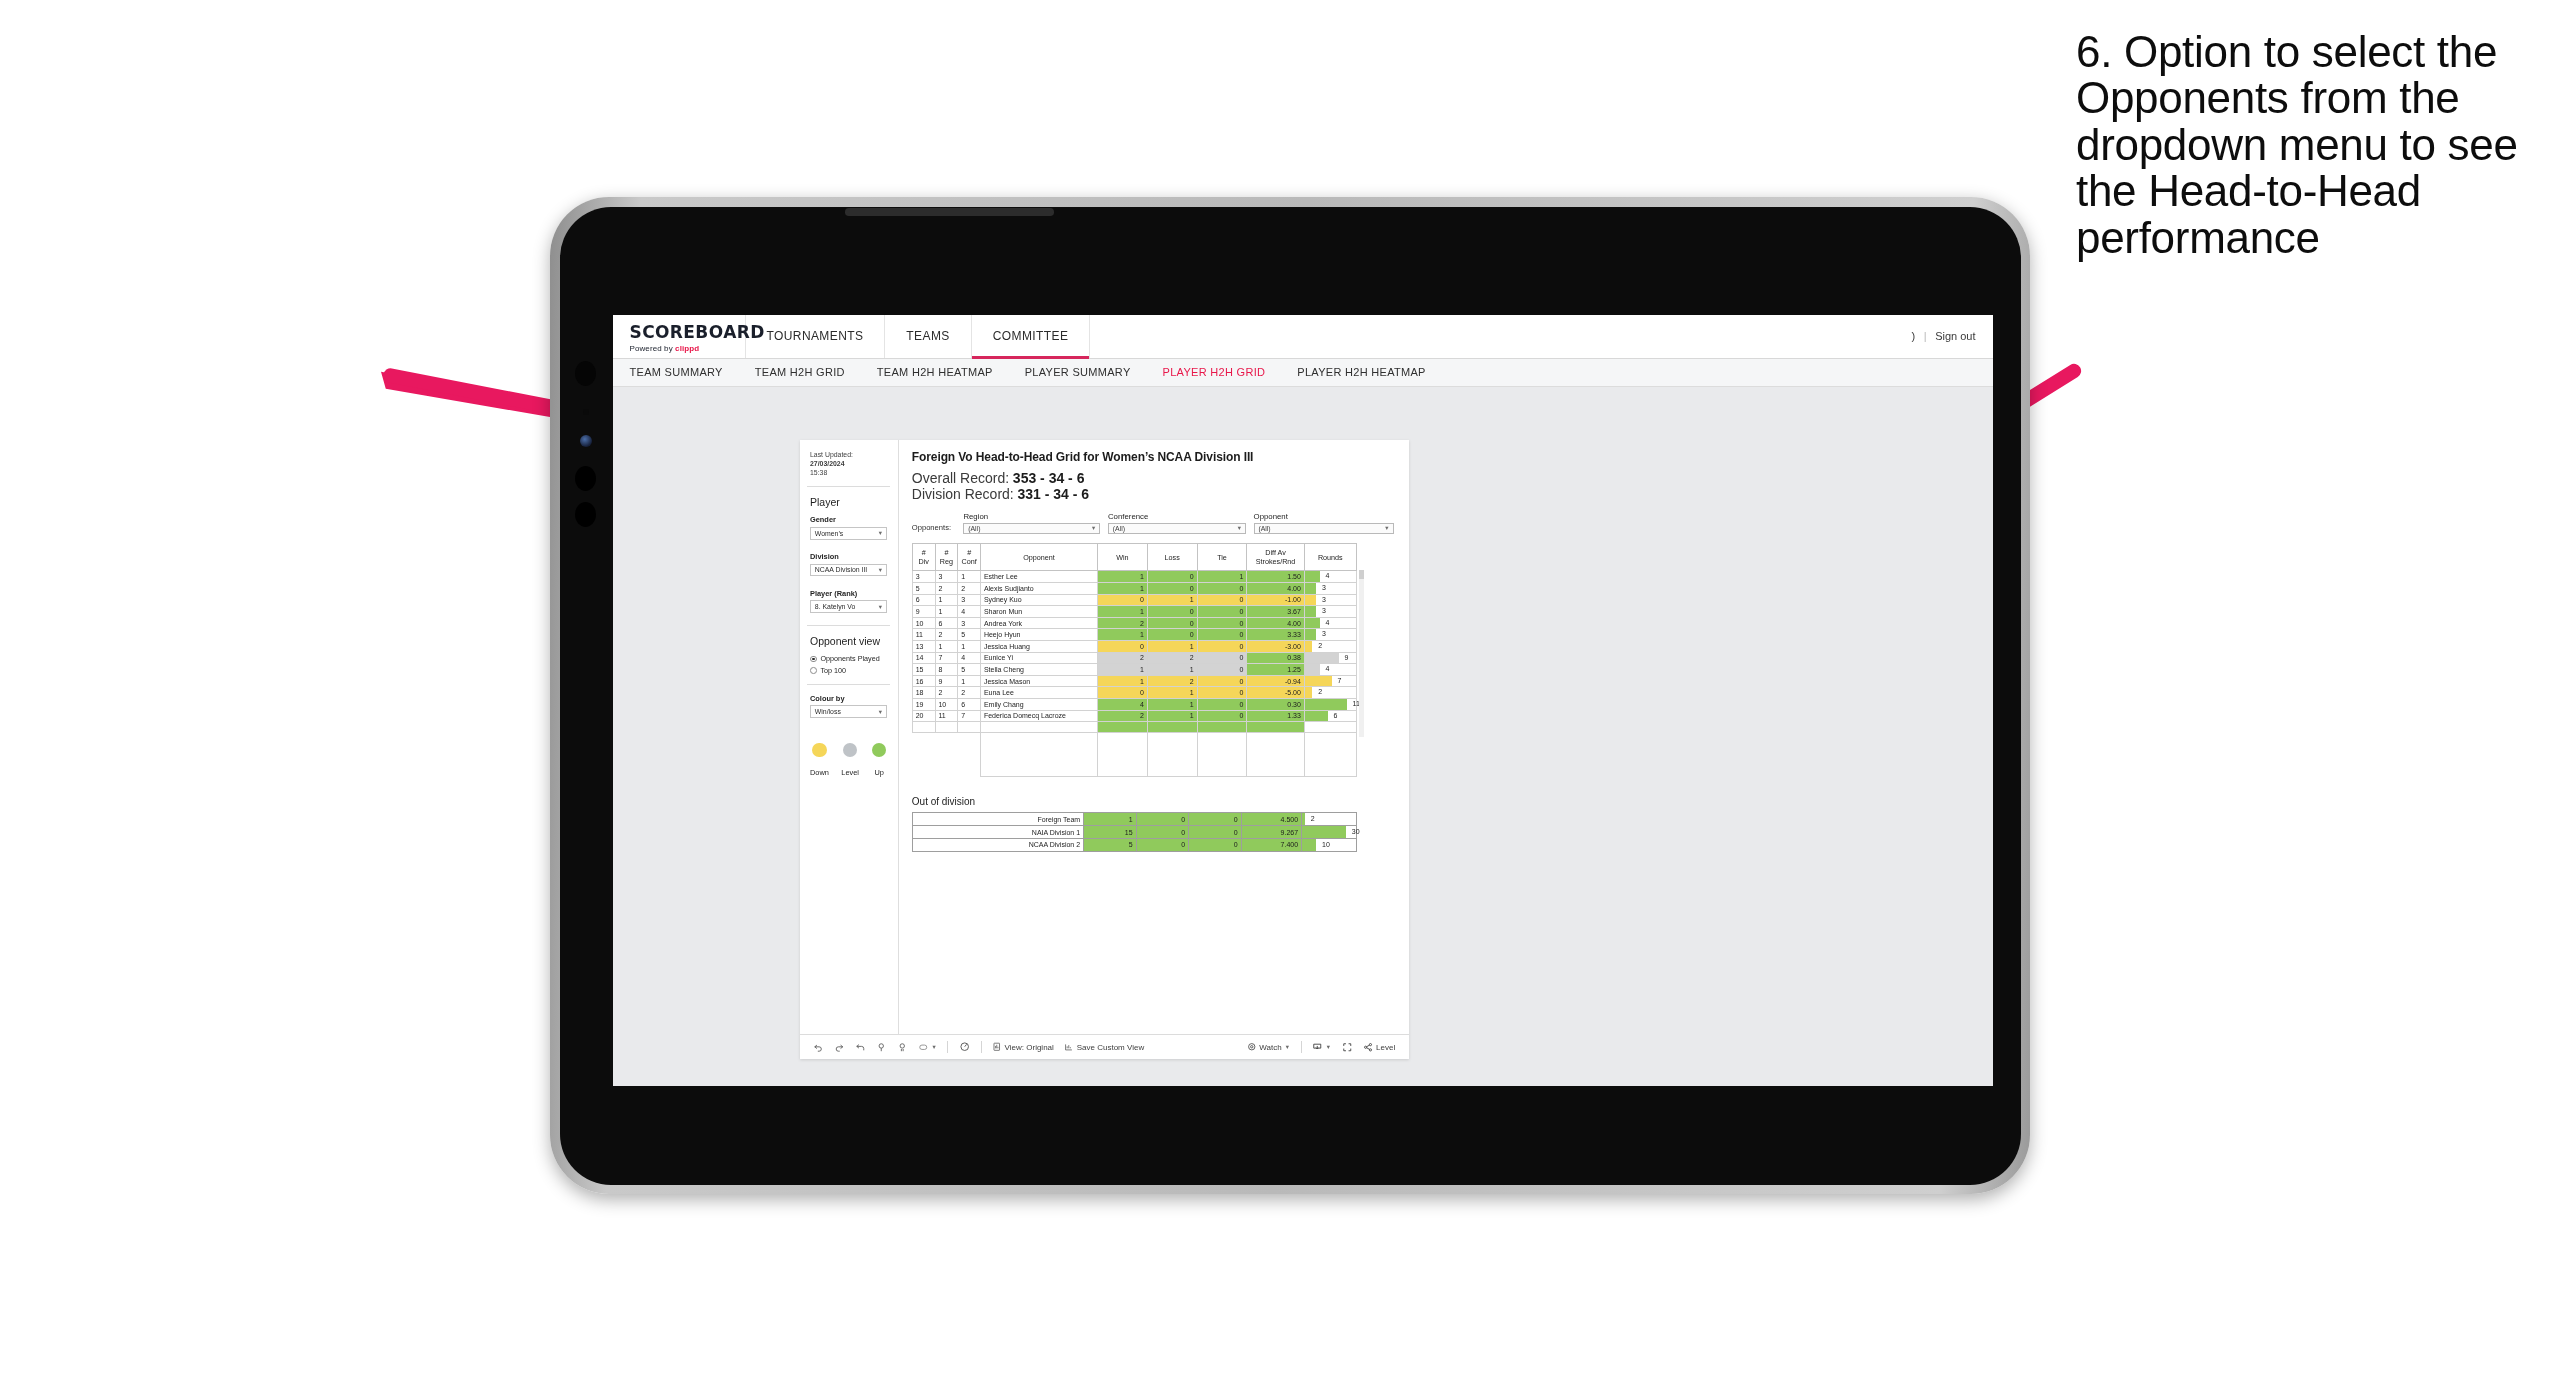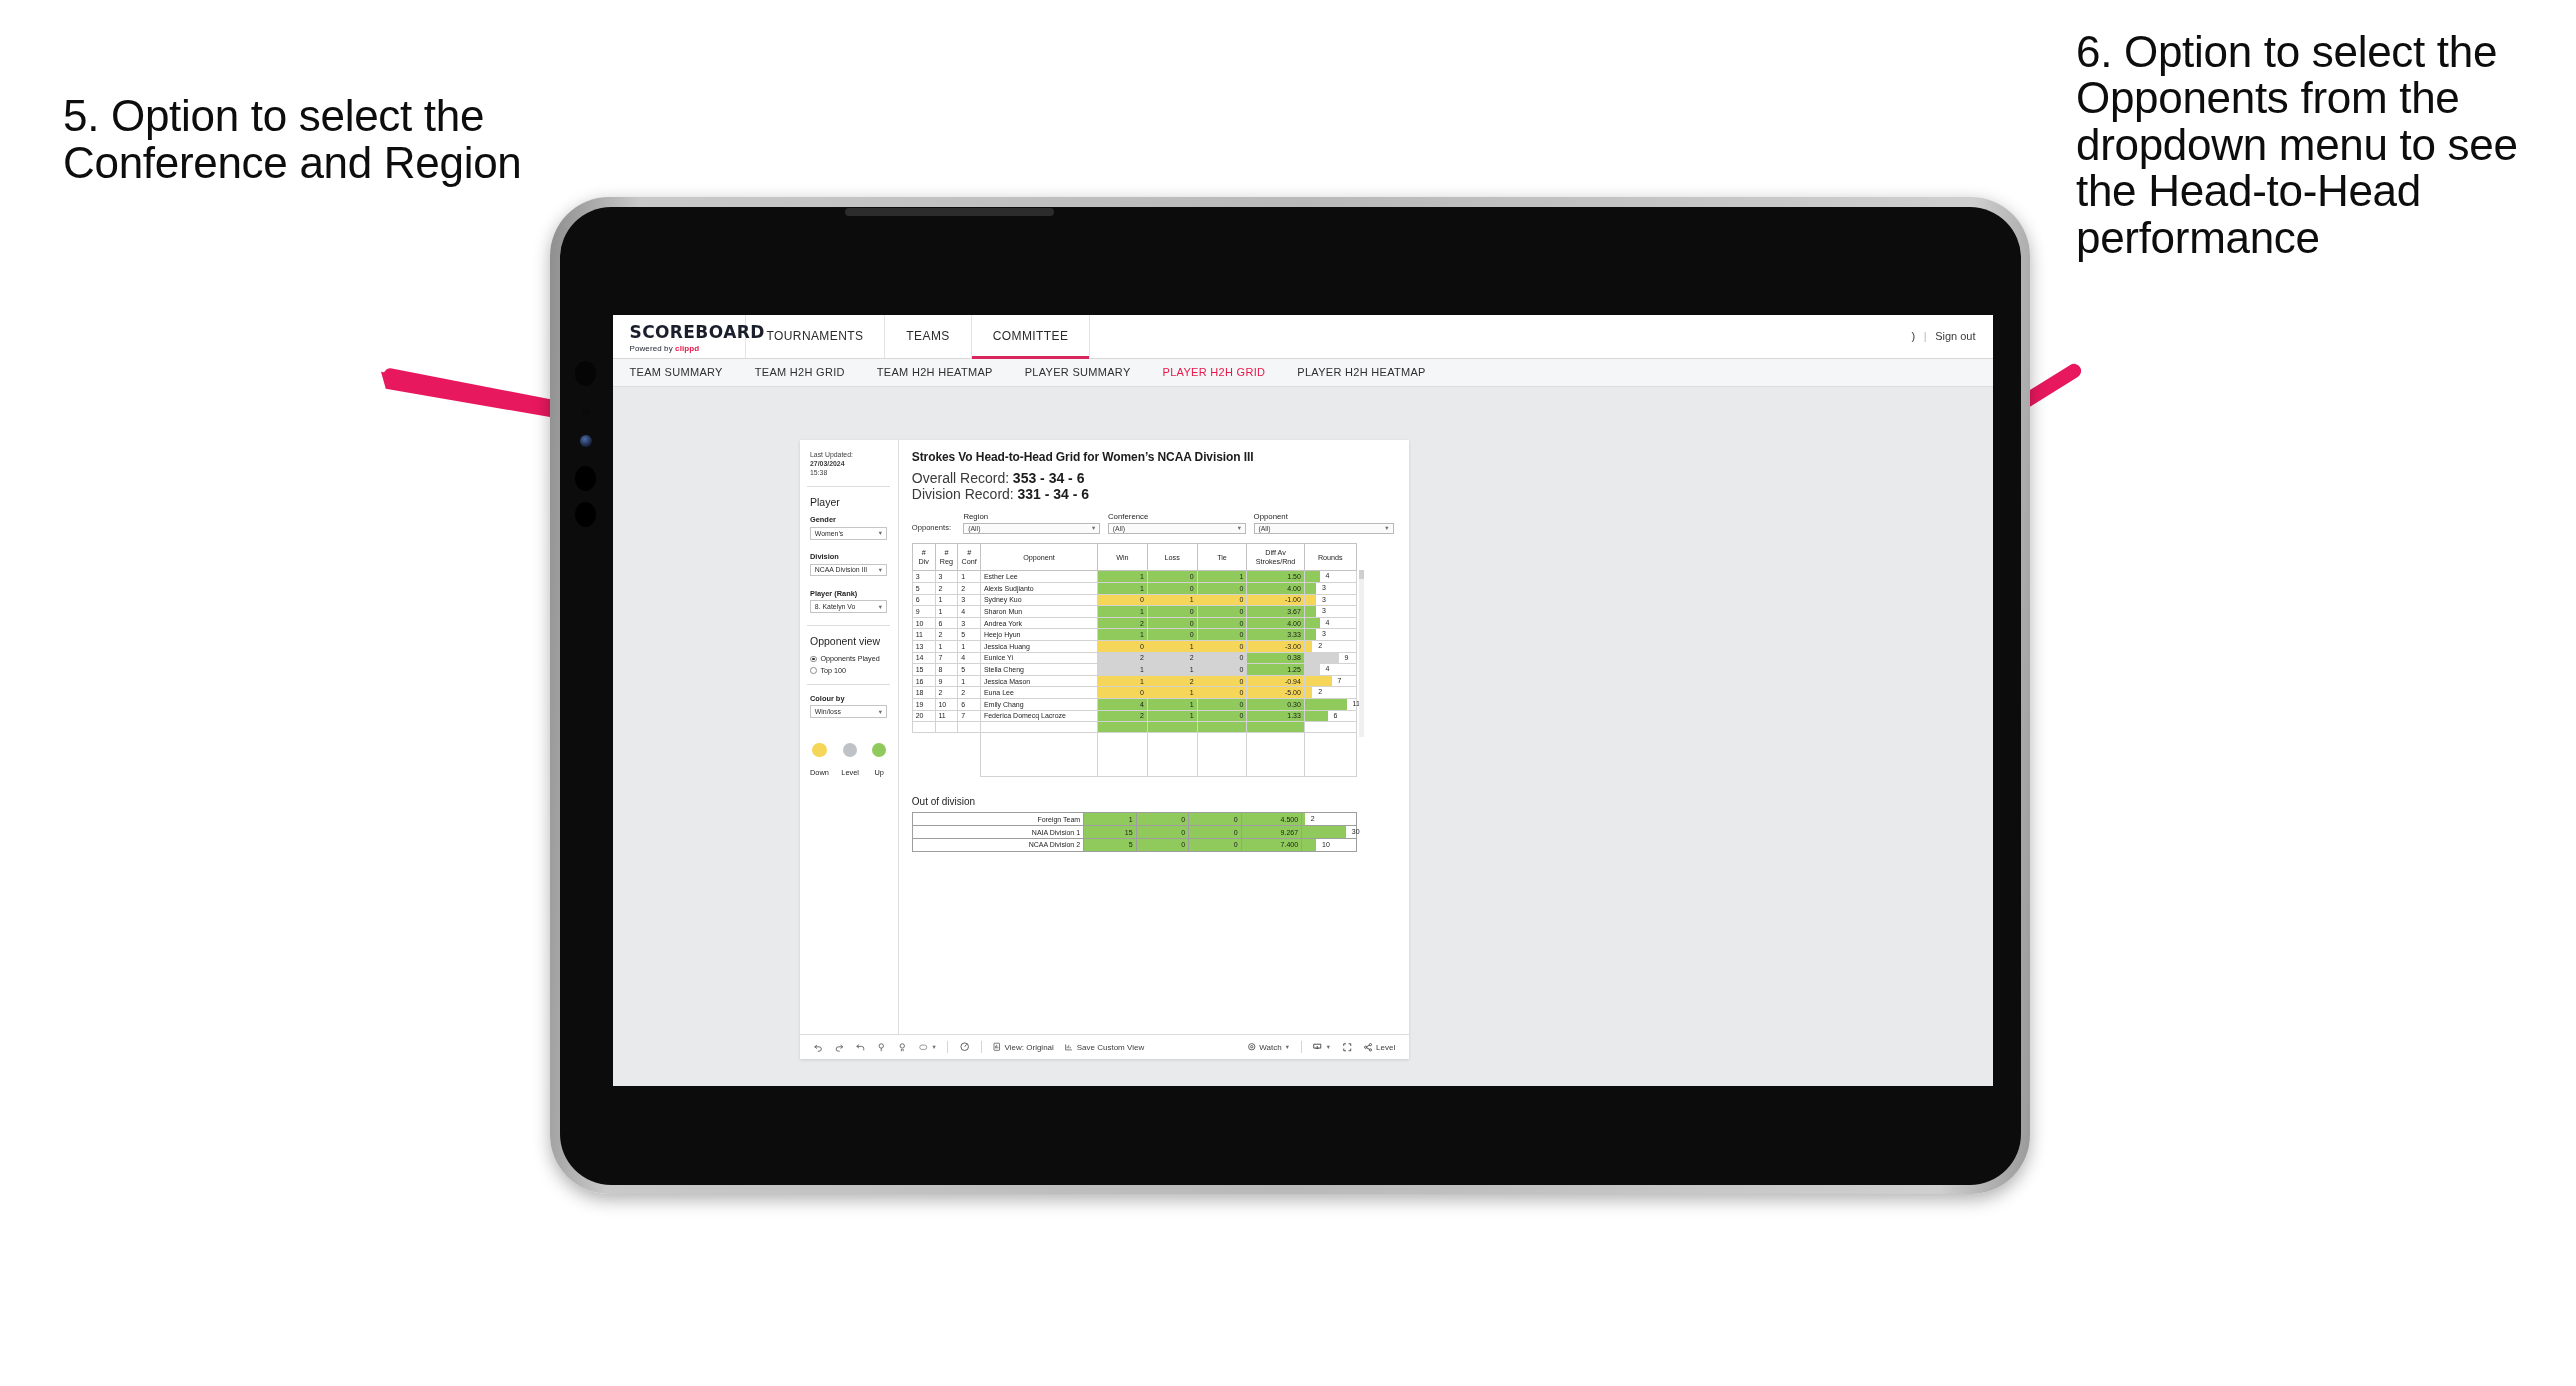--- a/index.html
+++ b/index.html
@@ -209,21 +209,20 @@
   #toolbar .vsep { width:1px; height:11.4px; background:#d5d5d5; }
   #toolbar .spacer { flex: 1; }
   .ic { display:inline-block; color:#5a5a5a; }
   svg.ic { vertical-align: middle; }
 </style>
 </head>
 <body>
 
 <div id="page">
 
-  <div class="annot" id="annot-left">5. Option to select the Conference and Region</div>
   <div class="annot" id="annot-right">6. Option to select the Opponents from the dropdown menu to see the Head-to-Head performance</div>
 
   <svg class="arrow" id="arrow-left" style="left:381px; top:343px;" width="723" height="181" viewBox="0 0 760 190">
     <g>
       <polygon points="0,30 640,150 660,110 760,190 645,178 655,160 5,48" fill="#e8185f"></polygon>
       <path d="M10,34 L700,168" stroke="#e8185f" stroke-width="15" stroke-linecap="round"></path>
       <polygon points="760,190 650,160 672,132" fill="#e8185f"></polygon>
     </g>
   </svg>
 
@@ -337,21 +336,21 @@
                     <span class="legend-cap">Level</span>
                   </div>
                   <div class="legend-col">
                     <span class="legend-dot" id="ld-up" style="background: rgb(144, 202, 92);"></span>
                     <span class="legend-cap">Up</span>
                   </div>
                 </div>
               </div>
 
               <div id="main">
-                <div id="sheet-title">Strokes Vo Head-to-Head Grid for Women’s NCAA Division III</div>
+                <div id="sheet-title">Foreign Vo Head-to-Head Grid for Women’s NCAA Division III</div>
 
                 <div id="record-row">
                   <div class="rec" id="rec-overall">
                     <span>Overall Record:</span>
                     <b>353 - 34 - 6</b>
                   </div>
                   <div class="rec">
                     <span>Division Record:</span>
                     <b>331 - 34 - 6</b>
                   </div>

